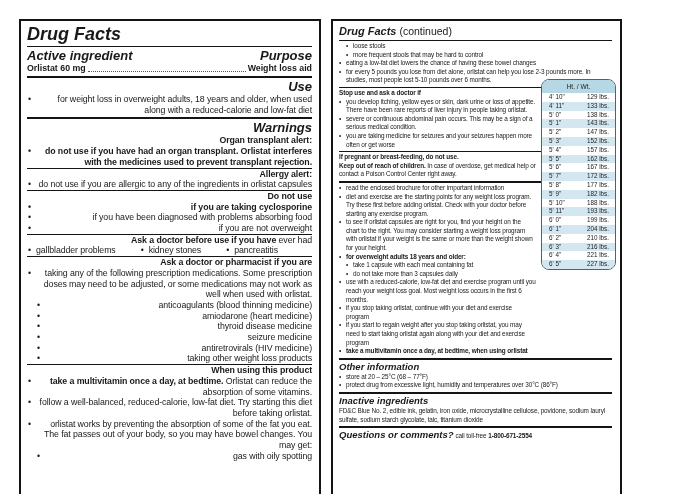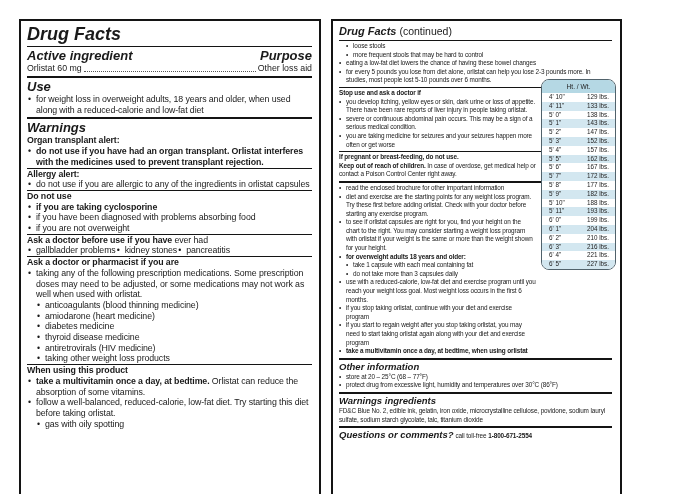--- a/index.html
+++ b/index.html
@@ -7,31 +7,31 @@
         font-family:"Liberation Sans",sans-serif;color:#1a1a1a;overflow:hidden;}
   .panel{position:absolute;top:19px;height:485px;border:2px solid #141414;background:#fff;
          box-sizing:border-box;overflow:hidden;margin-left:16px;}
   .panel.left{left:3px;width:302px;padding:2px 7px 2px 6px;}
   .panel.right{left:315px;width:291px;padding:2px 8px 2px 6px;}
 
   
   .df-title{font-size:18px;font-weight:bold;font-style:italic;line-height:20px;padding:1px 0 2px;}
   .rule1{border-top:1.5px solid #141414;}
   .rule2{border-top:2.5px solid #141414;}
-  .sec{padding:1px 0 2px;}
+  .sec{padding:1px 0 2px;text-align:right;}
   .h1{font-size:13px;font-weight:bold;font-style:italic;line-height:15px;}
   .t{font-size:8.8px;line-height:10.7px;letter-spacing:-0.1px;}
   .bd{font-weight:bold;}
   .b{position:relative;padding-left:9px;}
   .b::before{content:"\2022";position:absolute;left:1px;}
   .b2{margin-left:9px;}
   .ai-row{display:flex;justify-content:space-between;align-items:flex-start;}
-  .dotrow{display:flex;align-items:flex-end;font-size:8.8px;line-height:11px;}
+  .dotrow{display:flex;align-items:flex-end;font-size:8.8px;line-height:11px;font-weight:bold;}
   .dots{flex:1;border-bottom:1.6px dotted #555;margin:0 2px 2px 2px;}
-  .inline-items{display:flex;}
+  .inline-items{display:flex;gap:24px;}
 
   
   .r-title{font-size:10.5px;line-height:13px;padding:2px 0 2px;}
   .r-title .big{font-weight:bold;font-style:italic;font-size:11px;}
   .rh{font-size:9.5px;font-weight:bold;font-style:italic;line-height:12px;}
   .rt{font-size:6.4px;line-height:8.6px;letter-spacing:-0.12px;}
   .rsec{padding:1px 0 2px;}
   .rrule1{border-top:1px solid #141414;}
   .rrule2{border-top:2px solid #141414;}
   .cutout{padding-right:76px;}
@@ -62,21 +62,21 @@
     <div class="sec">
       <div class="ai-row">
         <div>
           <div class="h1">Active ingredient</div>
         </div>
         <div class="h1">Purpose</div>
       </div>
       <div class="dotrow">
         <span>Orlistat 60 mg</span>
         <span class="dots"></span>
-        <span>Other loss aid</span>
+        <span>Weight loss aid</span>
       </div>
     </div>
 
     <div class="rule2"></div>
     <div class="sec">
       <div class="h1">Use</div>
       <div class="t b">for weight loss in overweight adults, 18 years and older, when used along with a reduced-calorie and low-fat diet</div>
     </div>
 
     <div class="rule2"></div>
@@ -102,29 +102,30 @@
         <span class="b">gallbladder problems</span>
         <span class="b">kidney stones</span>
         <span class="b">pancreatitis</span>
       </div>
 
       <div class="rule1"></div>
       <div class="t bd">Ask a doctor or pharmacist if you are</div>
       <div class="t b">taking any of the following prescription medications. Some prescription doses may need to be adjusted, or some medications may not work as well when used with orlistat.</div>
       <div class="t b b2">anticoagulants (blood thinning medicine)</div>
       <div class="t b b2">amiodarone (heart medicine)</div>
-      <div class="t b b2">diabetes medicine</div>
       <div class="t b b2">thyroid disease medicine</div>
+      <div class="t b b2">seizure medicine</div>
       <div class="t b b2">antiretrovirals (HIV medicine)</div>
       <div class="t b b2">taking other weight loss products</div>
 
       <div class="rule1"></div>
       <div class="t bd">When using this product</div>
       <div class="t b"><span class="bd">take a multivitamin once a day, at bedtime.</span><span> Orlistat can reduce the absorption of some vitamins.</span></div>
       <div class="t b">follow a well-balanced, reduced-calorie, low-fat diet. Try starting this diet before taking orlistat.</div>
+      <div class="t b">orlistat works by preventing the absorption of some of the fat you eat. The fat passes out of your body, so you may have bowel changes. You may get:</div>
       <div class="t b b2">gas with oily spotting</div>
     </div>
   </div>
 
   <div class="panel right">
     <div class="r-title"><span class="big">Drug Facts</span><span> (continued)</span></div>
     <div class="rrule1"></div>
 
     <div class="rsec">
       <div class="rt rb rb2">loose stools</div>
@@ -163,21 +164,21 @@
 
     <div class="rrule2"></div>
     <div class="rsec">
       <div class="rh">Other information</div>
       <div class="rt rb">store at 20 – 25°C (68 – 77°F)</div>
       <div class="rt rb">protect drug from excessive light, humidity and temperatures over 30°C (86°F)</div>
     </div>
 
     <div class="rrule2"></div>
     <div class="rsec">
-      <div class="rh">Warnings ingredients</div>
+      <div class="rh">Inactive ingredients</div>
       <div class="rt">FD&amp;C Blue No. 2, edible ink, gelatin, iron oxide, microcrystalline cellulose, povidone, sodium lauryl sulfate, sodium starch glycolate, talc, titanium dioxide</div>
     </div>
 
     <div class="rrule2"></div>
     <div class="rsec phone-line">
       <span class="rh">Questions or comments?</span>
       <span class="rt">call toll-free</span>
       <span class="rt bd">1-800-671-2554</span>
     </div>
 

